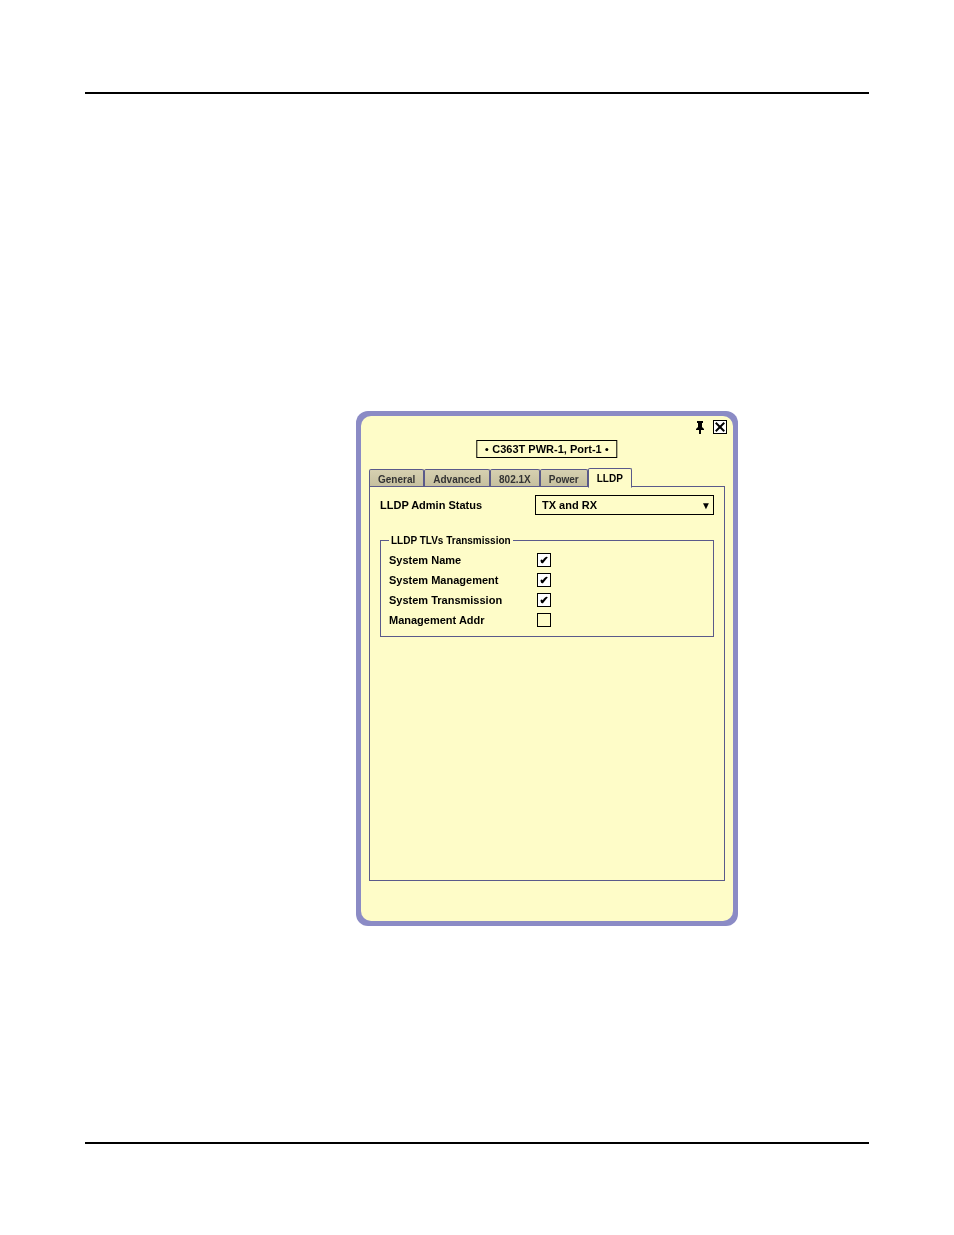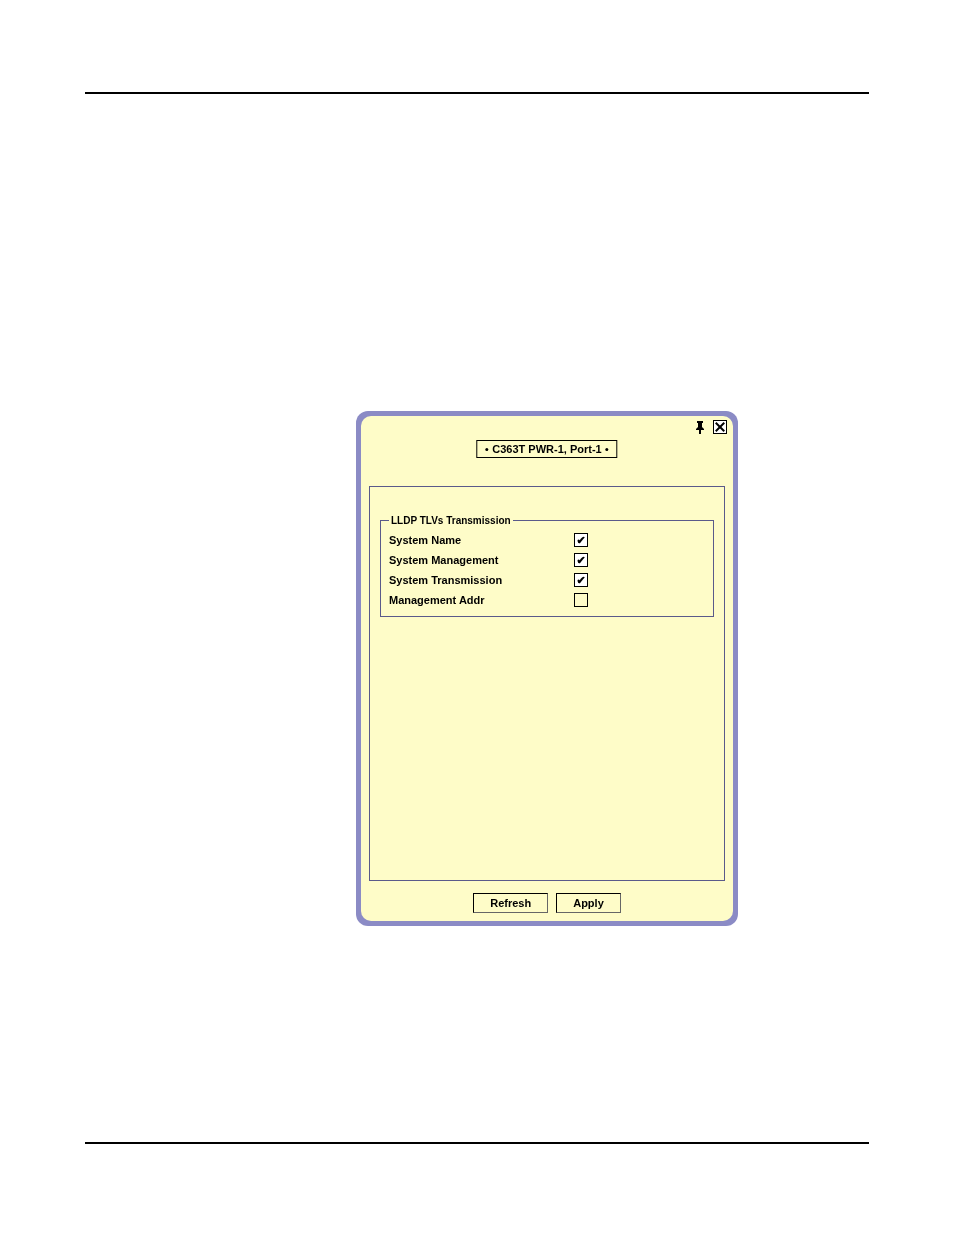--- a/index.html
+++ b/index.html
@@ -176,21 +176,20 @@
   }
   fieldset.tlv-group legend {
     font-size: 10px;
     font-weight: bold;
     padding: 0 2px;
   }
   .tlv-row {
     display: flex;
     align-items: center;
     padding: 3px 0;
-    gap: 37px;
   }
   .tlv-label {
     width: 148px;
     font-size: 11px;
     font-weight: bold;
   }
   .cb {
     width: 14px;
     height: 14px;
     border: 1px solid #000;
@@ -240,23 +239,37 @@
       </div>
       <div class="icon-close-box"></div>
     </div>
 
     <div class="title-box">
       <span class="title-dot"></span>
       <span>C363T PWR-1, Port-1</span>
       <span class="title-dot"></span>
     </div>
 
+    <div class="tabs">
+      <div class="tab inactive">General</div>
+      <div class="tab inactive">Advanced</div>
+      <div class="tab inactive">802.1X</div>
+      <div class="tab inactive">Power</div>
+      <div class="tab active">LLDP</div>
+    </div>
 
     <div class="content-area">
 
+      <div class="form-row">
+        <div class="form-label">LLDP Admin Status</div>
+        <div class="dropdown">
+          <span>TX and RX</span>
+          <span class="arrow">▼</span>
+        </div>
+      </div>
 
       <fieldset class="tlv-group">
         <legend>LLDP TLVs Transmission</legend>
 
         <div class="tlv-row">
           <div class="tlv-label">System Name</div>
           <div class="cb">✔</div>
         </div>
 
         <div class="tlv-row">
@@ -272,21 +285,17 @@
 
         <div class="tlv-row">
           <div class="tlv-label">Management Addr</div>
           <div class="cb unchecked"></div>
         </div>
 
       </fieldset>
 
     </div>
 
-    <div class="button-bar">
-      <div class="btn">Refresh</div>
-      <div class="btn">Apply</div>
-    </div>
 
   </div>
 </div>
 
 <div class="bottom-rule"></div>
 
 </body></html>

